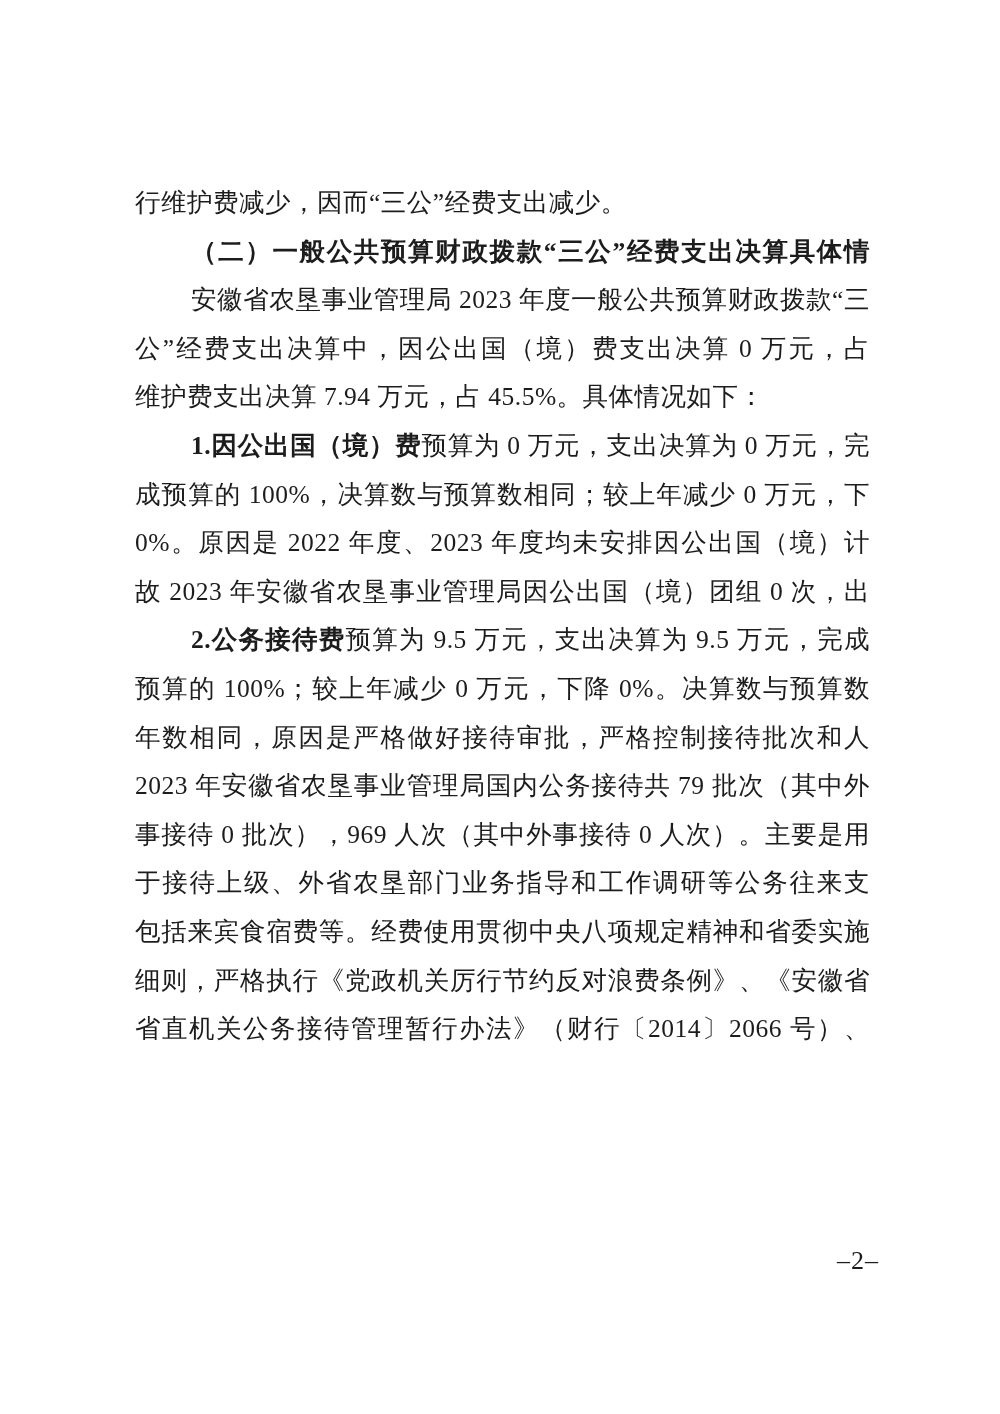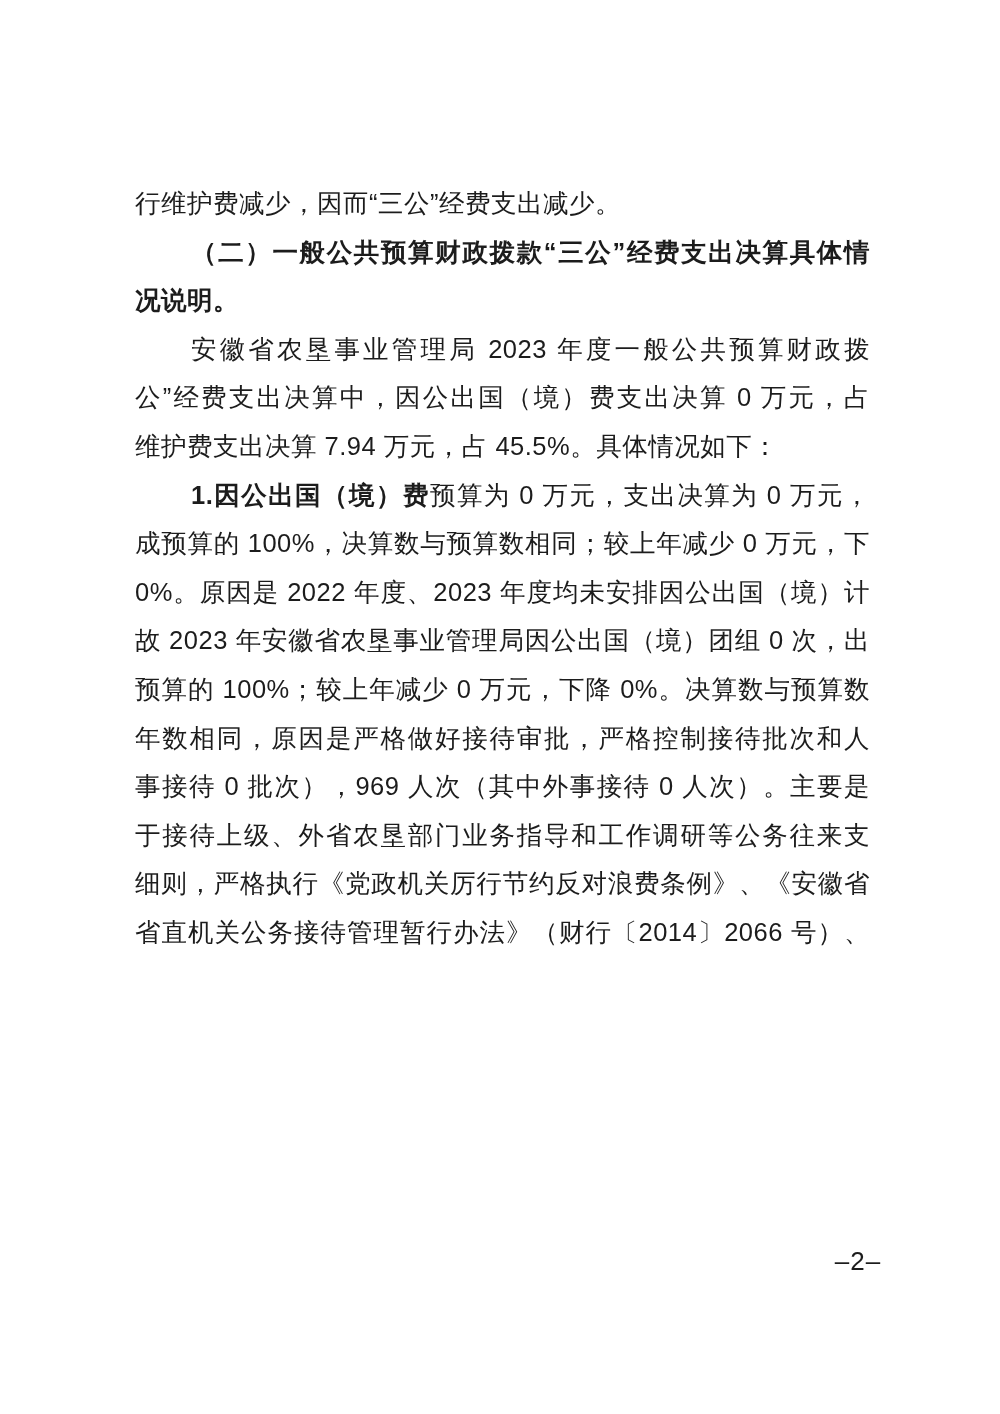--- a/index.html
+++ b/index.html
@@ -6,21 +6,21 @@
     margin: 0;
     padding: 0;
     background: #e8e8e8;
   }
   .page {
     position: relative;
     width: 1000px;
     height: 1414px;
     margin: 0 auto;
     background: #ffffff;
-    font-family: Liberation Sans, sans-serif;
+    font-family: Liberation Serif, serif;
     color: #1c1c1c;
     overflow: hidden;
   }
   .doc-body {
     position: absolute;
     left: 135px;
     top: 179px;
     width: 735px;
   }
   .line {
@@ -56,29 +56,31 @@
     color: #1c1c1c;
   }
 </style>
 </head>
 <body>
 
 <div class="page">
   <div class="doc-body">
       <div class="line last"><span>行维护费减少，因而“三公”经费支出减少。</span></div>
       <div class="line indent"><span class="bold">（二）一般公共预算财政拨款“三公”经费支出决算具体情</span></div>
-      <div class="line last"><span class="bold">况说明。</span></div>
       <div class="line indent"><span>安徽省农垦事业管理局 2023 年度一般公共预算财政拨款“三</span></div>
       <div class="line"><span>公”经费支出决算中，因公出国（境）费支出决算 0 万元，占 0%；</span></div>
       <div class="line last"><span>维护费支出决算 7.94 万元，占 45.5%。具体情况如下：</span></div>
       <div class="line indent"><span class="bold">1.因公出国（境）费</span><span>预算为 0 万元，支出决算为 0 万元，完</span></div>
       <div class="line"><span>成预算的 100%，决算数与预算数相同；较上年减少 0 万元，下降</span></div>
       <div class="line"><span>0%。原因是 2022 年度、2023 年度均未安排因公出国（境）计划。</span></div>
       <div class="line"><span>故 2023 年安徽省农垦事业管理局因公出国（境）团组 0 次，出国</span></div>
+      <div class="line indent"><span class="bold">2.公务接待费</span><span>预算为 9.5 万元，支出决算为 9.5 万元，完成</span></div>
       <div class="line"><span>预算的 100%；较上年减少 0 万元，下降 0%。决算数与预算数和上</span></div>
       <div class="line"><span>年数相同，原因是严格做好接待审批，严格控制接待批次和人次。</span></div>
+      <div class="line"><span>2023 年安徽省农垦事业管理局国内公务接待共 79 批次（其中外</span></div>
       <div class="line"><span>事接待 0 批次），969 人次（其中外事接待 0 人次）。主要是用</span></div>
       <div class="line"><span>于接待上级、外省农垦部门业务指导和工作调研等公务往来支出，</span></div>
+      <div class="line"><span>包括来宾食宿费等。经费使用贯彻中央八项规定精神和省委实施</span></div>
       <div class="line"><span>细则，严格执行《党政机关厉行节约反对浪费条例》、《安徽省</span></div>
       <div class="line"><span>省直机关公务接待管理暂行办法》（财行〔2014〕2066 号）、《安</span></div>
     </div>
   <div class="page-number">–2–</div>
 </div>
 
 </body></html>

